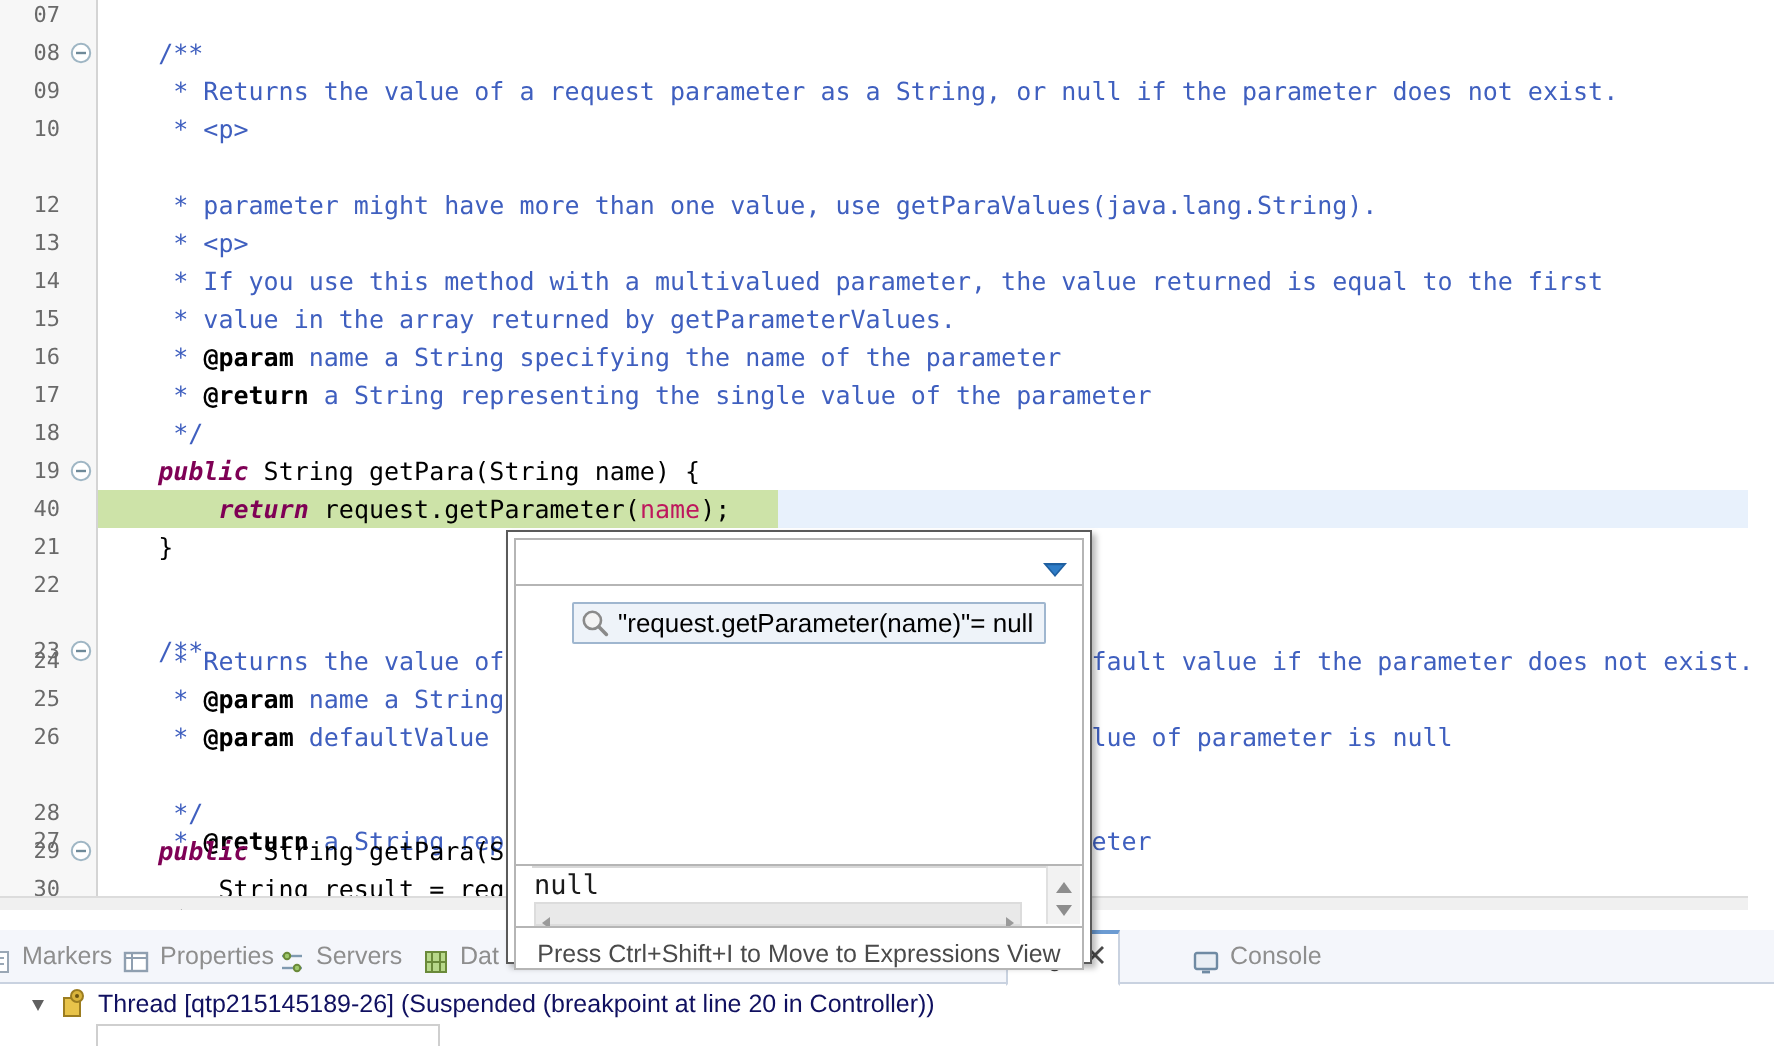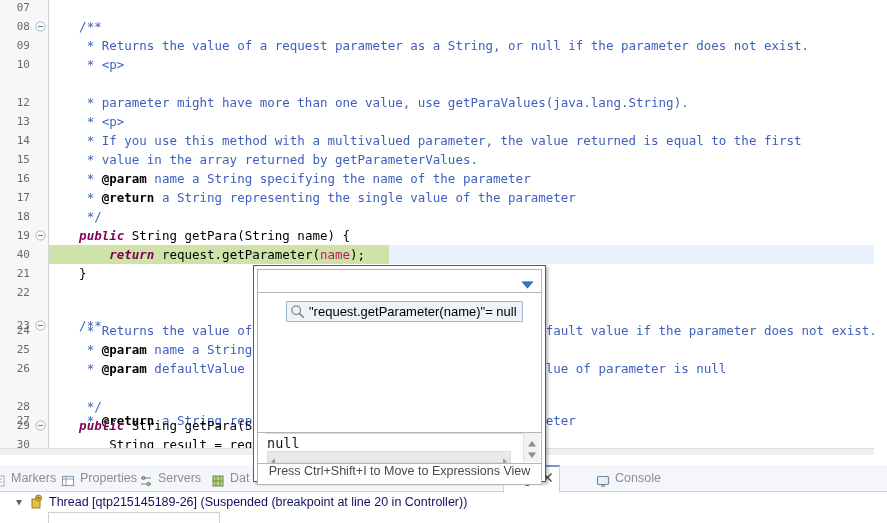--- a/index.html
+++ b/index.html
@@ -178,21 +178,21 @@
   .ph-scroll{
     position:absolute;left:9px;top:18px;width:244px;height:12px;
     background:#e9e9e9;border:1px solid #dcdcdc;box-sizing:border-box;
   }
   .ph-arr-l{position:absolute;left:2px;top:2px;width:7px;height:7px;}
   .ph-arr-r{position:absolute;right:2px;top:2px;width:7px;height:7px;}
   .popup-footer{
     position:absolute;left:0;top:194px;width:285px;height:22px;
     border:1px solid #b5b5b5;
     background:#ffffff;box-sizing:border-box;
-    display:flex;align-items:flex-start;justify-content:center;
+    display:flex;align-items:flex-end;justify-content:center;
   }
   .footer-text{
     font-size:12.5px;color:#4a4a4a;white-space:nowrap;
   }
 </style>
 </head>
 <body>
 
 <div id="root">
 

